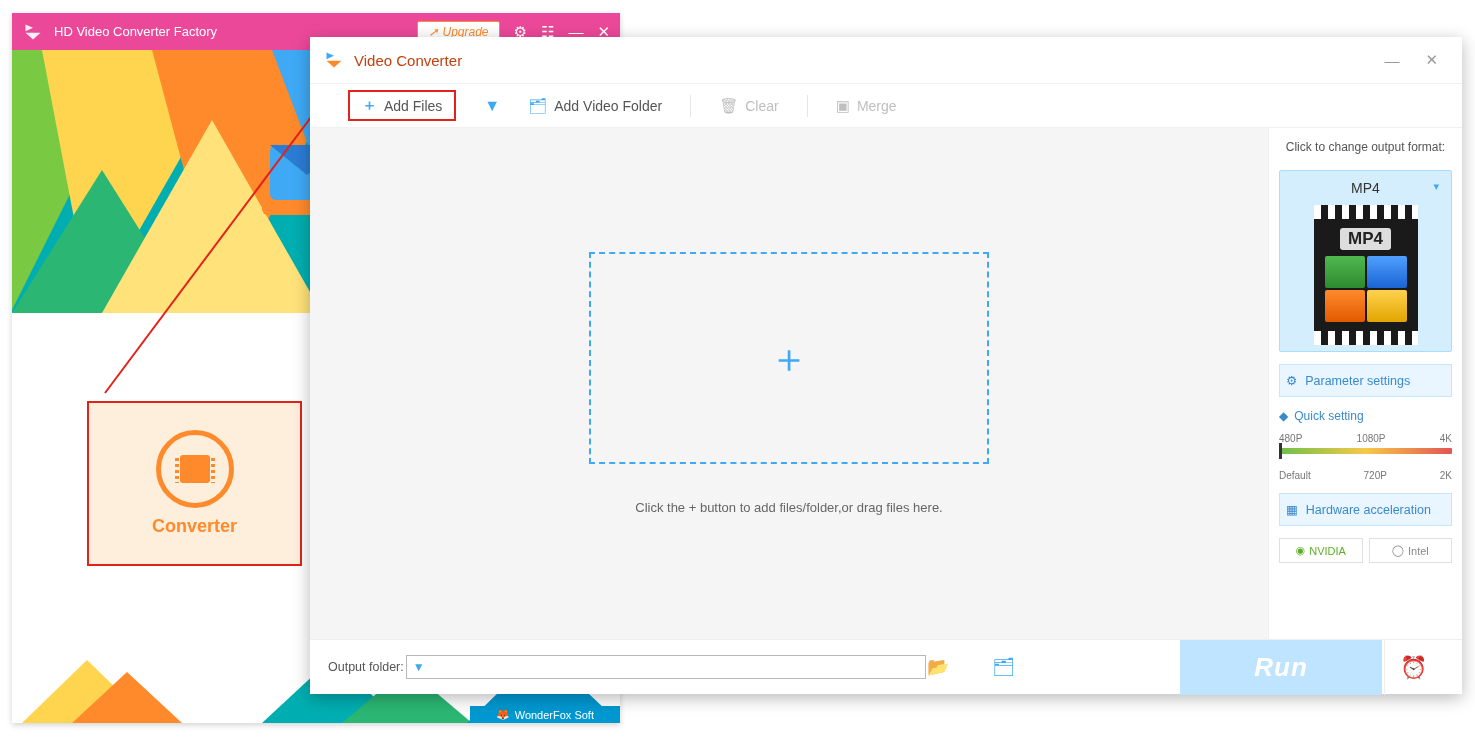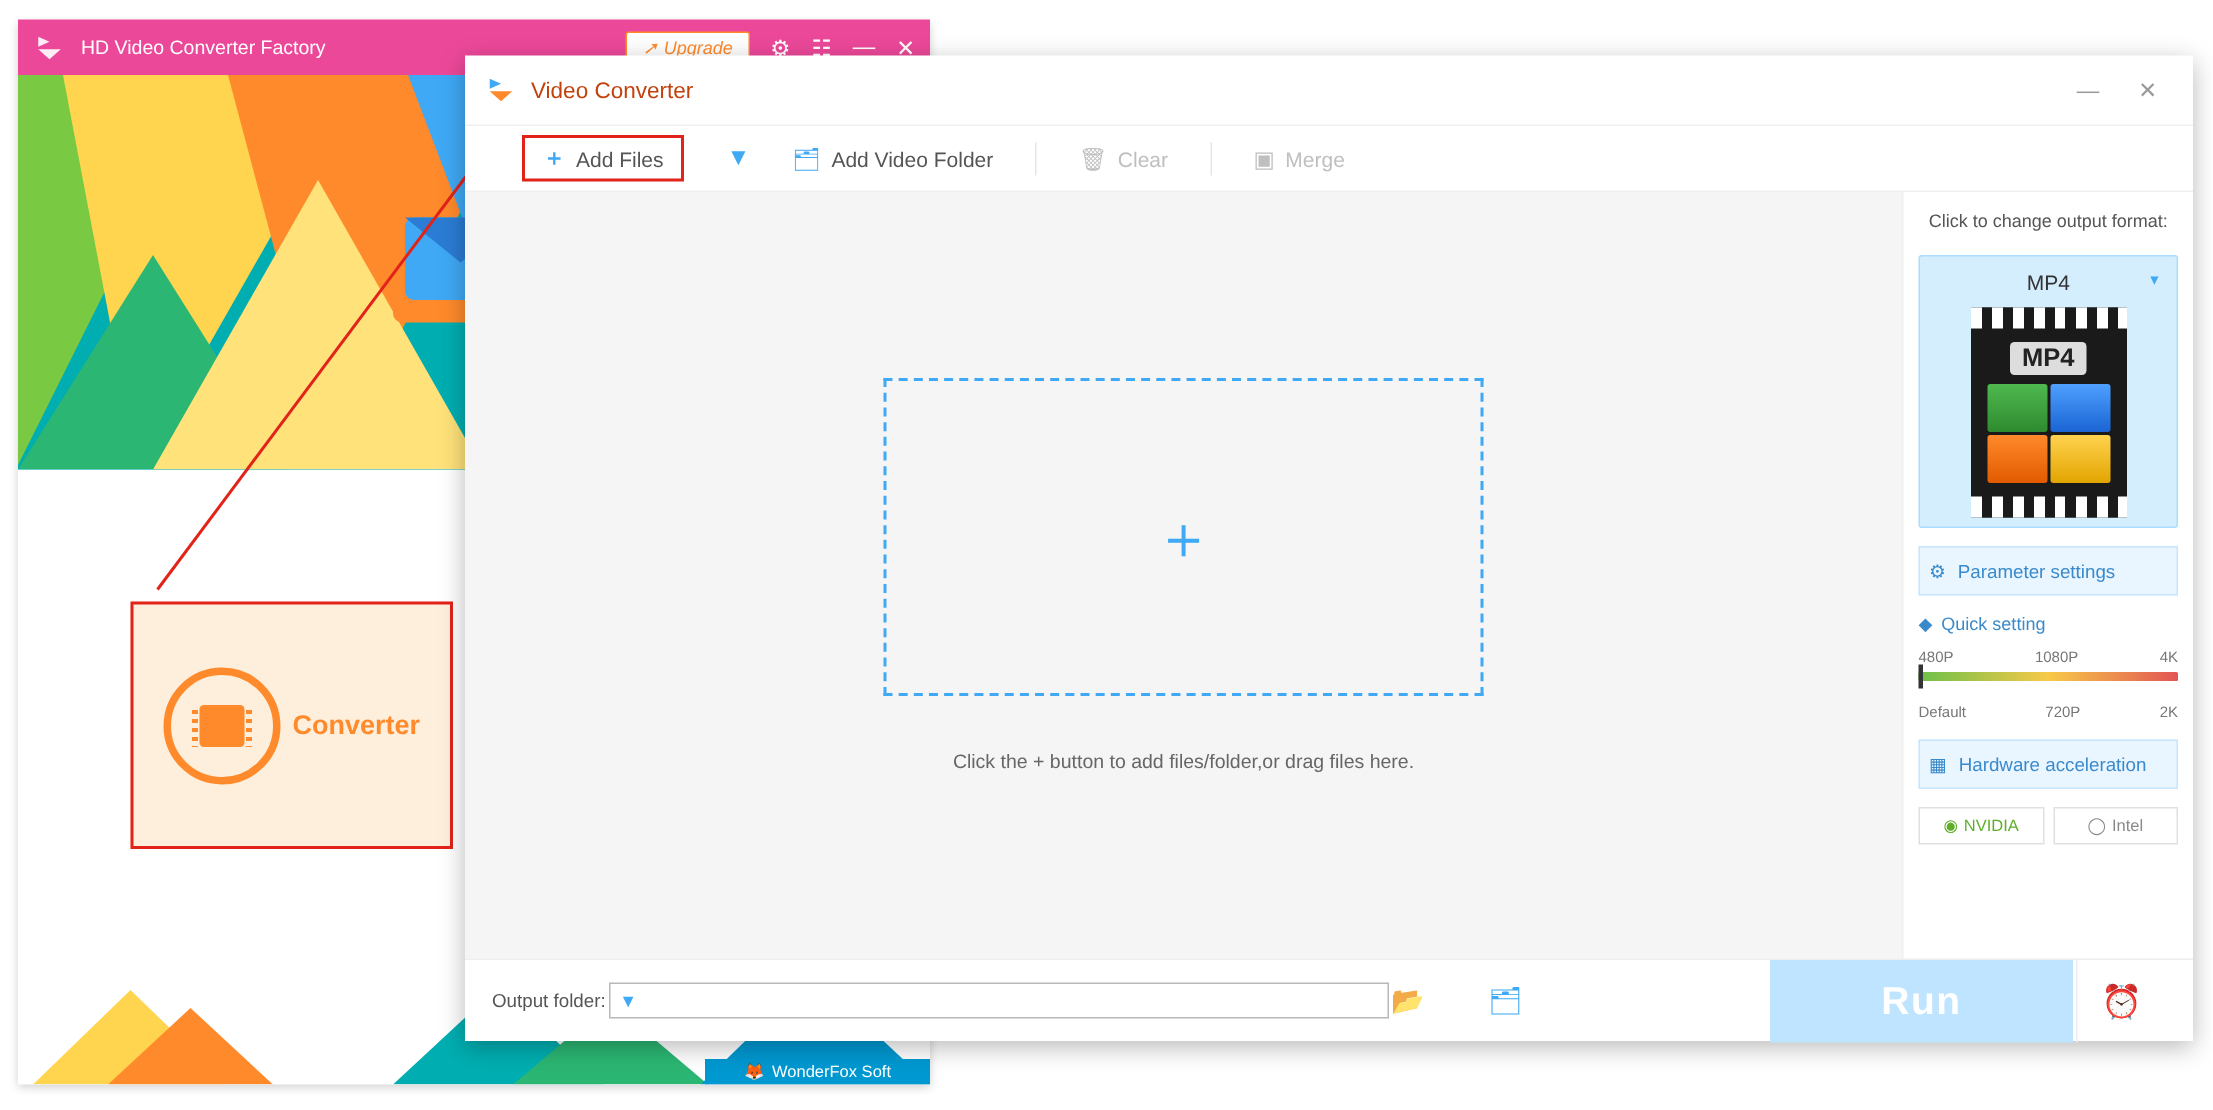--- a/index.html
+++ b/index.html
@@ -5,21 +5,21 @@
 *{margin:0;padding:0;box-sizing:border-box;font-family:"Segoe UI",Arial,sans-serif}
 body{width:1475px;height:740px;background:#fff;position:relative;overflow:hidden}
 
 
 .back-win{position:absolute;left:12px;top:13px;width:608px;height:710px;background:#fff;box-shadow:0 2px 6px rgba(0,0,0,.18)}
 .back-titlebar{height:37px;background:#ec4899;display:flex;align-items:center;padding:0 10px;color:#fff;font-size:13px}
 .back-titlebar .logo{width:22px;height:22px;margin-right:10px;display:flex;align-items:center;justify-content:center}
 .upgrade-btn{margin-left:auto;background:#fff;color:#ff8a2b;font-size:12px;padding:3px 10px;border-radius:2px;border:1px solid #ff8a2b;display:flex;align-items:center;gap:4px;font-style:italic;font-weight:500}
 .tb-ic{margin-left:14px;font-size:15px;color:#fff;cursor:pointer}
 .back-banner{height:263px;position:relative;overflow:hidden;background:#00aeb1}
-.converter-tile{position:absolute;left:75px;top:388px;width:215px;height:165px;border:2px solid #e2231a;background:#fdefdc;display:flex;flex-direction:row;align-items:center;justify-content:center;gap:8px}
+.converter-tile{position:absolute;left:75px;top:388px;width:215px;height:165px;border:2px solid #e2231a;background:#fdefdc;display:flex;flex-direction:column;align-items:center;justify-content:center;gap:8px}
 .converter-tile .ring{width:78px;height:78px;border:5px solid #ff8a2b;border-radius:50%;display:flex;align-items:center;justify-content:center;position:relative}
 .converter-tile .ring::before,.converter-tile .ring::after{content:"";position:absolute;width:0;height:0}
 .converter-tile .film{width:30px;height:28px;background:#ff8a2b;border-radius:3px;position:relative}
 .converter-tile .film::before,.converter-tile .film::after{content:"";position:absolute;top:0;bottom:0;width:4px;background:repeating-linear-gradient(#fdefdc 0 3px,#ff8a2b 3px 6px)}
 .converter-tile .film::before{left:-5px}
 .converter-tile .film::after{right:-5px}
 .converter-tile .lbl{color:#ff8a2b;font-weight:700;font-size:18px}
 .back-bottom{position:absolute;left:0;bottom:0;right:0;height:73px;overflow:hidden}
 .wf-bar{position:absolute;right:0;bottom:0;height:17px;width:150px;background:#0098d1;color:#fff;font-size:11px;display:flex;align-items:center;justify-content:center;gap:5px}
 
@@ -66,21 +66,21 @@
 .qs-ticks{display:flex;justify-content:space-between;font-size:10px;color:#777;margin-top:16px}
 .qs-ticks.top{margin-bottom:2px;margin-top:4px}
 .hw-row{display:flex;gap:6px}
 .hw-row .chip{flex:1;border:1px solid #e0e0e0;font-size:11px;display:flex;align-items:center;justify-content:center;gap:4px;padding:5px 0;color:#8a8a8a}
 .chip.nv{color:#5fae29}
 
 .footer{position:absolute;left:0;right:0;bottom:0;height:55px;display:flex;align-items:center;padding:0 18px;gap:2px;border-top:1px solid #eee}
 .footer .of-lbl{font-size:12.5px;color:#555}
 .footer .of-input{flex:0 0 520px;height:24px;border:1px solid #b8b8b8;font-size:12px;padding:0 6px;position:relative;display:flex;align-items:center;justify-content:space-between}
 .footer .fic{color:#3fa9f5;font-size:18px;cursor:pointer}
-.run-btn{margin-left:auto;width:202px;height:55px;margin-top:0;margin-bottom:0;align-self:stretch;background:#bfe4ff;color:#fff;font-size:26px;font-weight:600;display:flex;align-items:center;justify-content:center;letter-spacing:1px}
+.run-btn{margin-left:auto;width:202px;height:55px;margin-top:0;margin-bottom:0;align-self:stretch;background:#bfe4ff;color:#fff;font-size:26px;font-weight:600;display:flex;align-items:center;justify-content:center;font-style:italic;letter-spacing:1px}
 .alarm-ic{width:60px;height:55px;align-self:stretch;display:flex;align-items:center;justify-content:center;color:#3fa9f5;font-size:22px;border-left:1px solid #eee}
 
 
 .arrow-svg{position:absolute;left:85px;top:63px;width:280px;height:345px;pointer-events:none}
 </style>
 </head>
 <body>
 
 <div class="back-win">
   <div class="back-titlebar">

